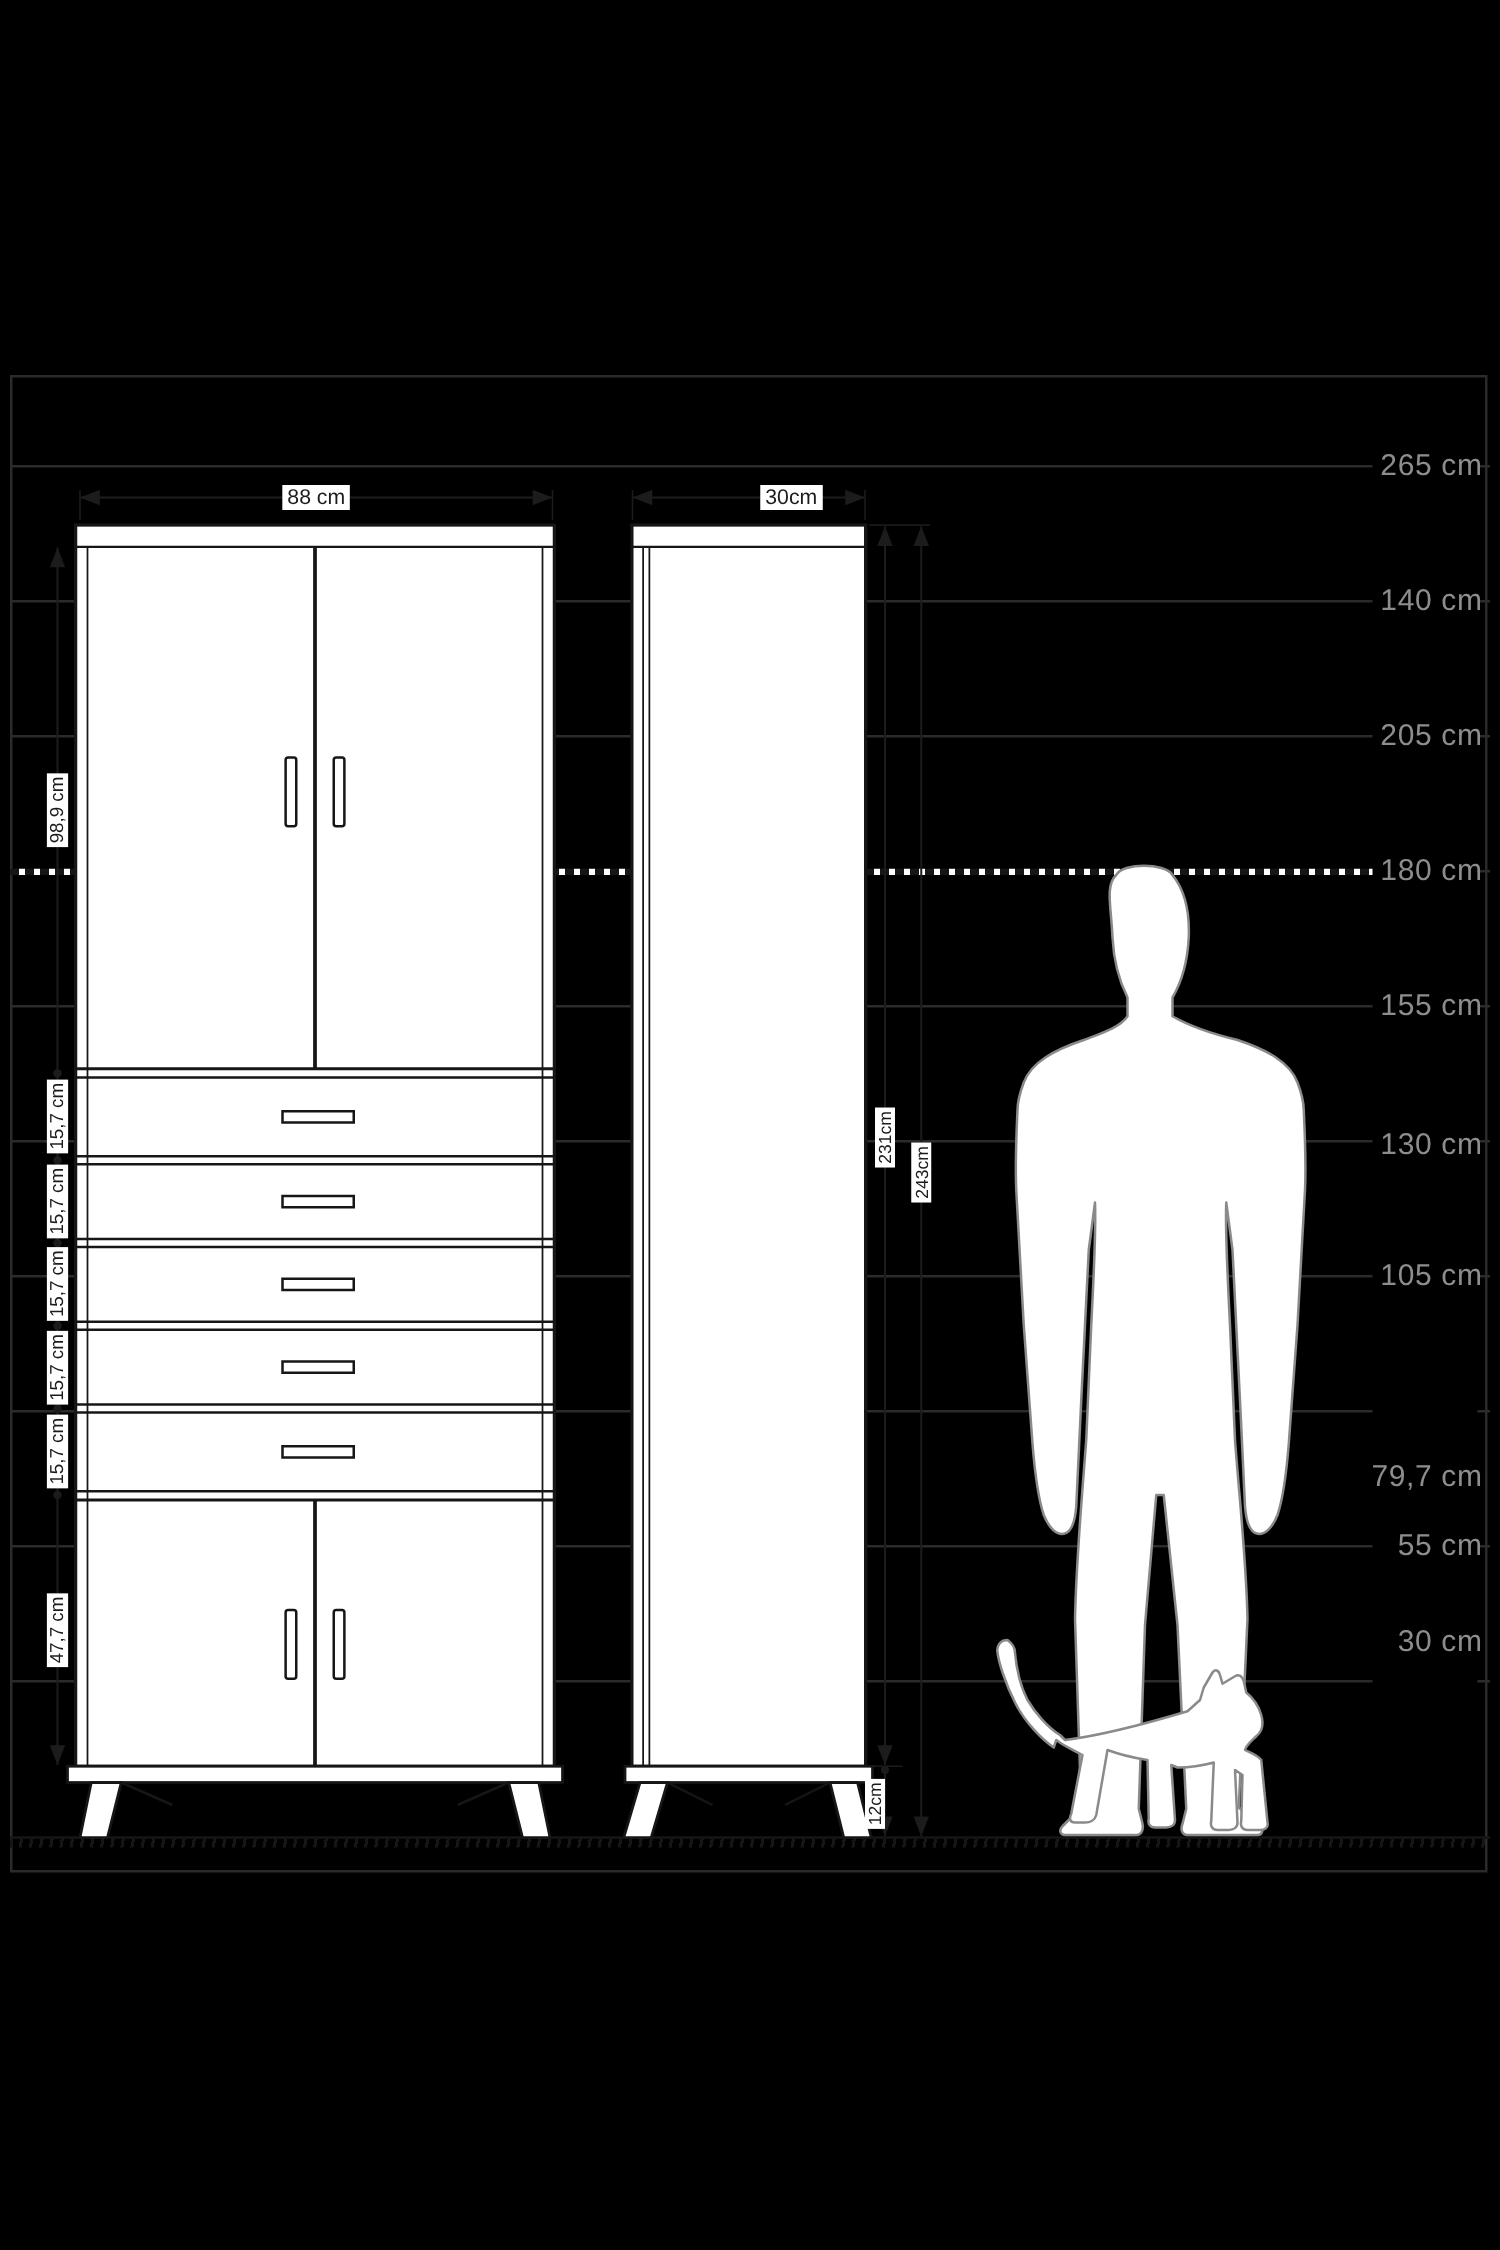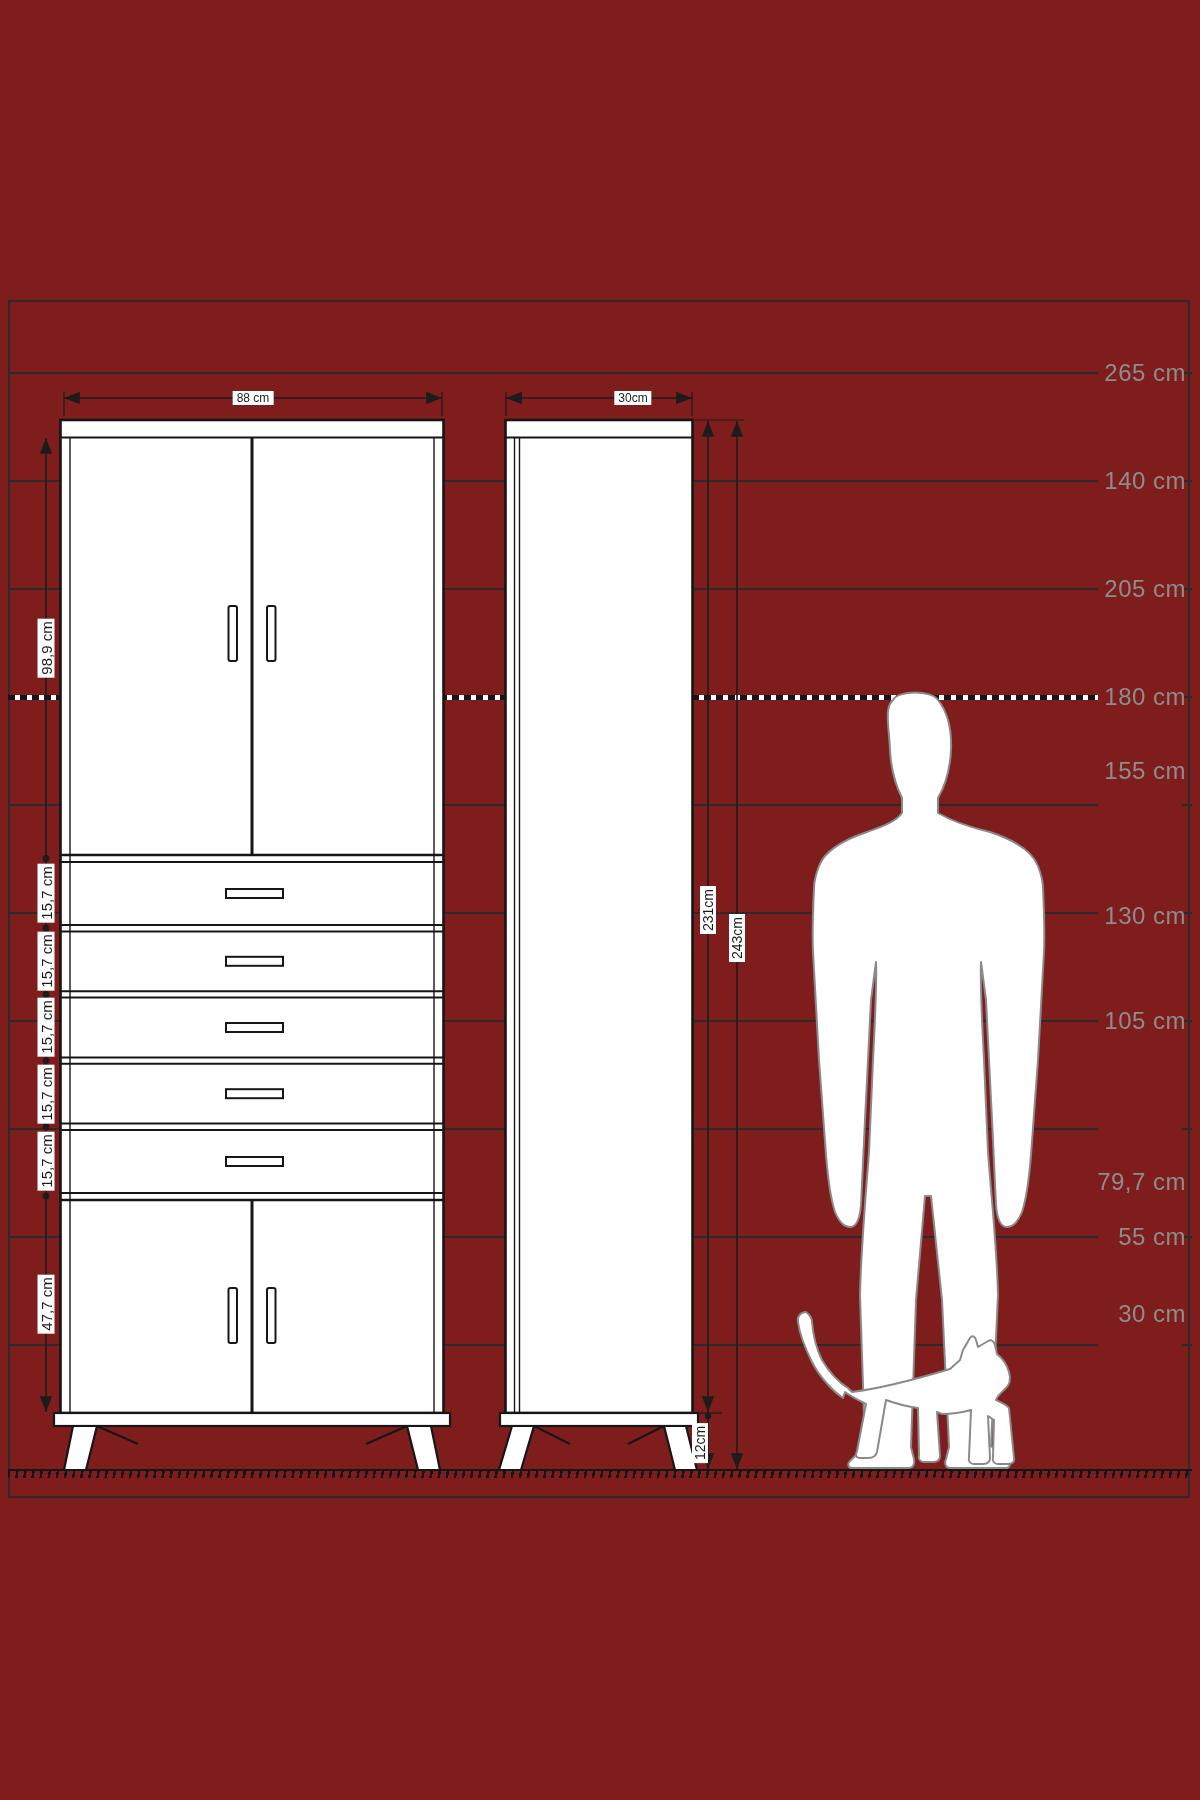--- a/index.html
+++ b/index.html
@@ -1,28 +1,28 @@
 <!DOCTYPE html>
 <html><head>
 <meta charset="utf-8">
 <style>
   html,body{margin:0;padding:0;background:#fff;}
-  #canvas{position:relative;width:1200px;height:1800px;background:#7f1d1d;overflow:hidden;
+  #canvas{position:relative;width:1200px;height:1800px;background:#000000;overflow:hidden;
           font-family:"Liberation Sans", sans-serif;}
   #frame{position:absolute;left:8px;top:300px;width:1182px;height:1198px;
          border:2px solid #2b2b2b;box-sizing:border-box;}
   .srow{position:absolute;left:0;top:0;width:1200px;height:0;}
   .sline{position:absolute;left:8px;width:1090px;height:2px;background:#2b2b2b;}
   .sline.dashed{height:5px;background:repeating-linear-gradient(90deg,#161616 0 7px,#ffffff 7px 12px);}
   .stick{position:absolute;left:1182px;width:10px;height:2px;background:#2b2b2b;}
   .slabel{position:absolute;left:1000px;width:186px;text-align:right;
           font-size:24px;color:#8d8d8d;letter-spacing:0.5px;white-space:nowrap;}
   svg{position:absolute;left:0;top:0;z-index:2;}
   .hdim,.vdim{position:absolute;z-index:3;background:#fff;color:#1c1c1c;
-          font-size:12px;white-space:nowrap;padding:0 4px;
+          font-size:17px;white-space:nowrap;padding:0 4px;
           transform:translate(-50%,-50%);}
   .vdim{font-size:15px;transform:translate(-50%,-50%) rotate(-90deg);padding:0 3px;}
   .vdim.small{font-size:14px;}
   #ground{position:absolute;left:8px;top:1469px;width:1184px;height:7px;z-index:1;
           border-top:2px solid #161616;
           background:repeating-linear-gradient(100deg,#161616 0 2.5px,transparent 2.5px 8px);}
   .z1{z-index:1;}
 </style>
 </head>
 <body>
@@ -47,21 +47,21 @@
     <div class="slabel" style="top:575px">205 cm</div>
   </div>
   <div class="srow z1">
     <div class="sline dashed" style="top:695px"></div>
     <div class="stick" style="top:696px"></div>
     <div class="slabel" style="top:683px">180 cm</div>
   </div>
   <div class="srow z1">
     <div class="sline" style="top:804px"></div>
     <div class="stick" style="top:804px"></div>
-    <div class="slabel" style="top:757px">155 cm</div>
+    <div class="slabel" style="top:791px">155 cm</div>
   </div>
   <div class="srow z1">
     <div class="sline" style="top:912px"></div>
     <div class="stick" style="top:912px"></div>
     <div class="slabel" style="top:902px">130 cm</div>
   </div>
   <div class="srow z1">
     <div class="sline" style="top:1020px"></div>
     <div class="stick" style="top:1020px"></div>
     <div class="slabel" style="top:1007px">105 cm</div>

